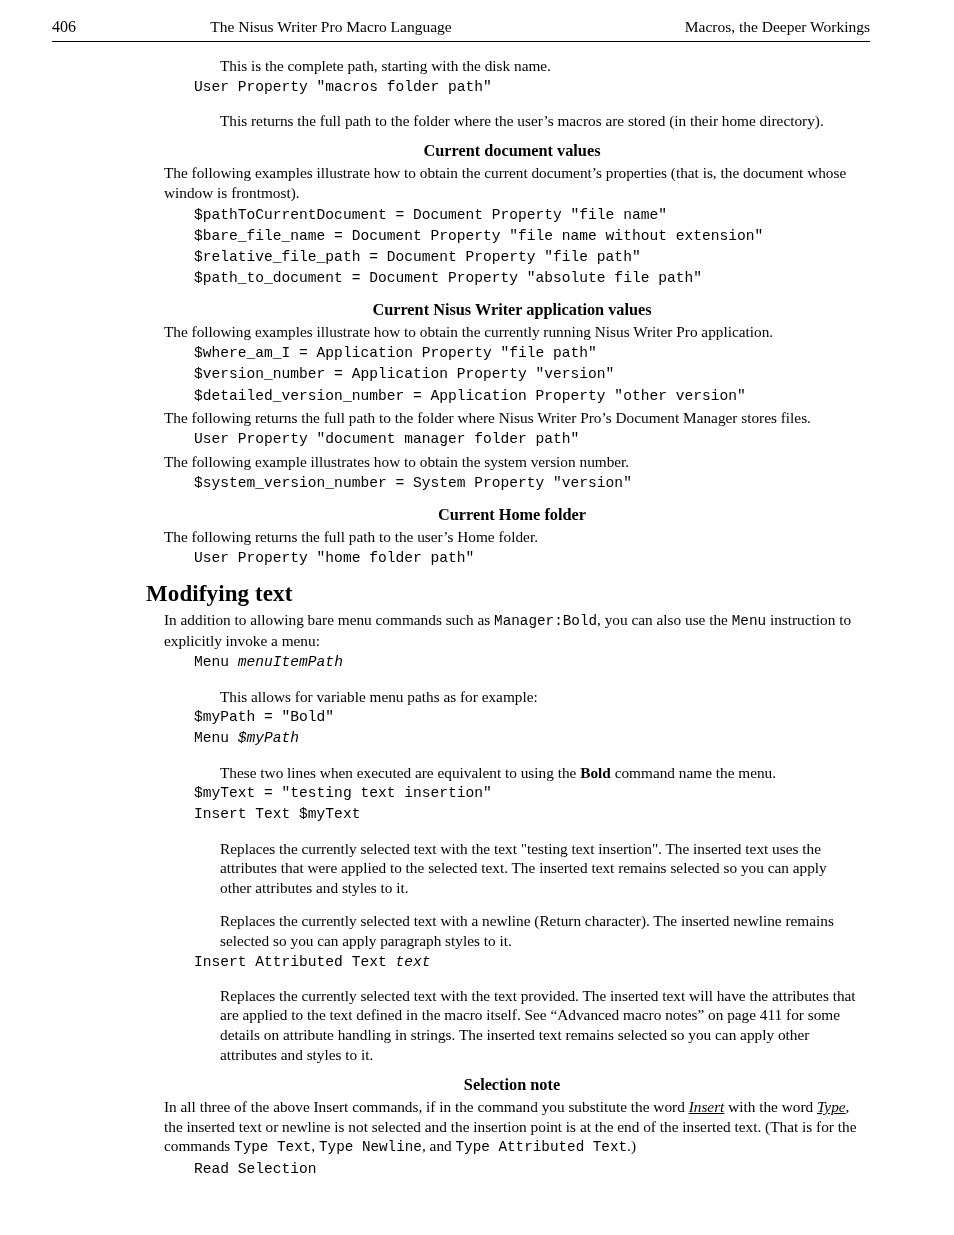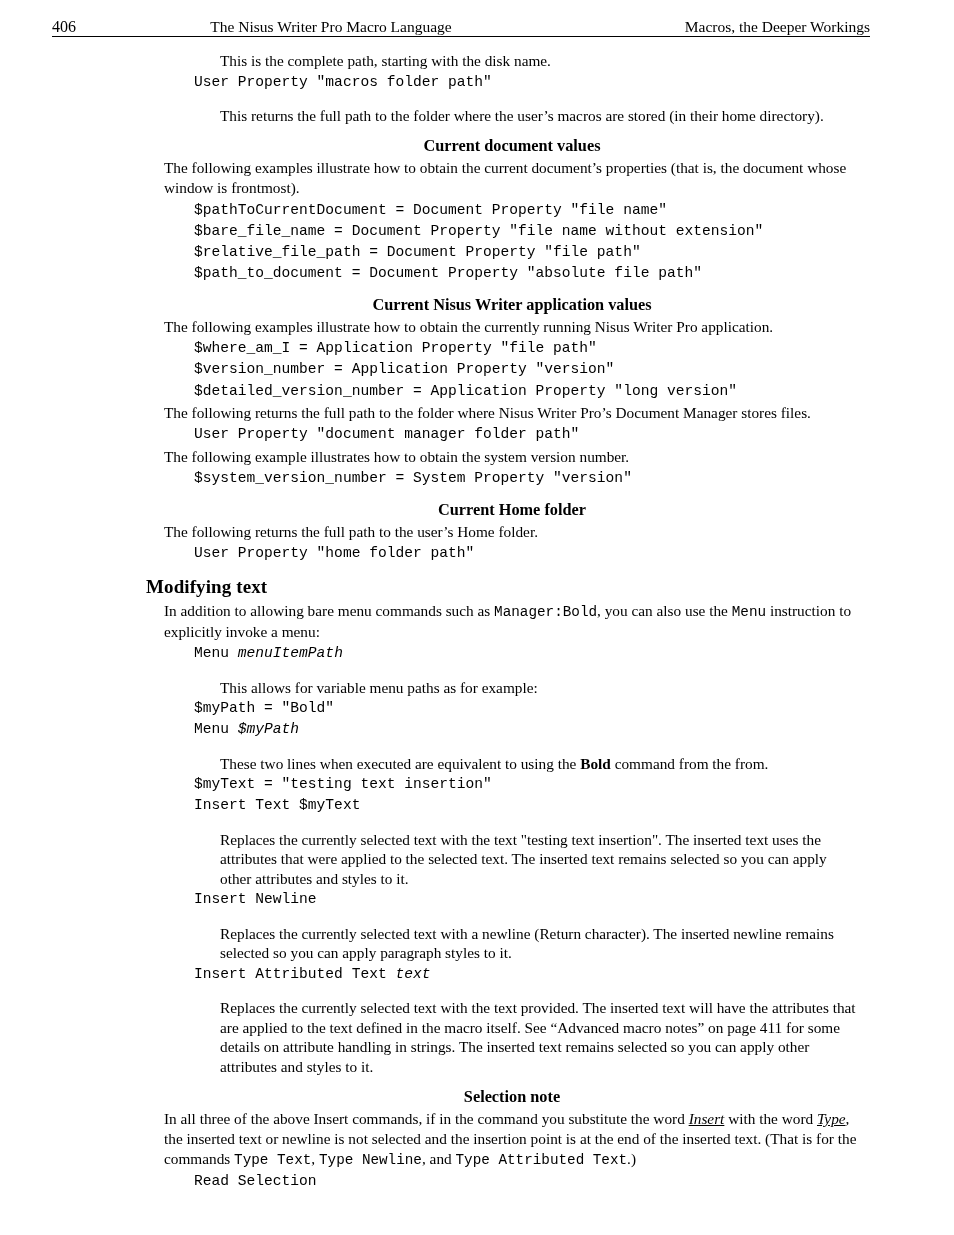--- a/index.html
+++ b/index.html
@@ -20,20 +20,21 @@
     position: relative;
     box-sizing: border-box;
     padding: 18px 84px 0 52px;
   }
   
   .header {
     display: flex;
     align-items: center;
     font-family: "Liberation Serif", serif;
     font-size: 15.5px;
+    padding-bottom: 5px;
     border-bottom: 1.4px solid #000;
     margin-bottom: 14px;
   }
   .header .folio {
     width: 86px;
     font-size: 16px;
     color: #000;
   }
   .header .center {
     flex: 1;
@@ -70,21 +71,21 @@
     line-height: 1.32;
     margin: 2px 0 2px 30px;
     white-space: pre;
   }
   .code em {
     font-style: italic;
   }
   h2.section {
     font-family: "Liberation Serif", serif;
     font-weight: bold;
-    font-size: 19px;
+    font-size: 23px;
     margin: 13px 0 3px -18px;
     letter-spacing: .1px;
   }
   h3.sub {
     font-family: "Liberation Serif", serif;
     font-weight: bold;
     font-size: 16.3px;
     margin: 11px 0 2px 0;
     text-align: center;
   }
@@ -120,21 +121,21 @@
     <div class="code">$pathToCurrentDocument = Document Property "file name"</div>
     <div class="code">$bare_file_name = Document Property "file name without extension"</div>
     <div class="code">$relative_file_path = Document Property "file path"</div>
     <div class="code">$path_to_document = Document Property "absolute file path"</div>
 
     <h3 class="sub">Current Nisus Writer application values</h3>
     <p class="para">The following examples illustrate how to obtain the currently running Nisus Writer Pro application.</p>
 
     <div class="code">$where_am_I = Application Property "file path"</div>
     <div class="code">$version_number = Application Property "version"</div>
-    <div class="code">$detailed_version_number = Application Property "long version"</div>
+    <div class="code">$detailed_version_number = Application Property "other version"</div>
 
     <p class="para">The following returns the full path to the folder where Nisus Writer Pro’s Document Manager stores files.</p>
     <div class="code">User Property "document manager folder path"</div>
 
     <p class="para">The following example illustrates how to obtain the system version number.</p>
     <div class="code">$system_version_number = System Property "version"</div>
 
     <h3 class="sub">Current Home folder</h3>
     <p class="para">The following returns the full path to the user’s Home folder.</p>
     <div class="code">User Property "home folder path"</div>
@@ -143,28 +144,27 @@
 
     <p class="para"><span>In addition to allowing bare menu commands such as </span><span class="mono-inline">Manager:Bold</span><span>, you can also use the </span><span class="mono-inline">Menu</span><span> instruction to explicitly invoke a menu:</span></p>
 
     <div class="code"><span>Menu </span><em>menuItemPath</em></div>
 
     <p class="para indent1">This allows for variable menu paths as for example:</p>
 
     <div class="code">$myPath = "Bold"</div>
     <div class="code"><span>Menu </span><em>$myPath</em></div>
 
-    <p class="para indent1"><span>These two lines when executed are equivalent to using the </span><span class="bold">Bold</span><span> command from the from.</span></p>
+    <p class="para indent1"><span>These two lines when executed are equivalent to using the </span><span class="bold">Bold</span><span> command name the menu.</span></p>
 
     <div class="code">$myText = "testing text insertion"</div>
     <div class="code">Insert Text $myText</div>
 
     <p class="para indent1">Replaces the currently selected text with the text "testing text insertion". The inserted text uses the attributes that were applied to the selected text. The inserted text remains selected so you can apply other attributes and styles to it.</p>
 
-    <div class="code">Insert Newline</div>
     <p class="para indent1">Replaces the currently selected text with a newline (Return character). The inserted newline remains selected so you can apply paragraph styles to it.</p>
 
     <div class="code"><span>Insert Attributed Text </span><em>text</em></div>
     <p class="para indent1">Replaces the currently selected text with the text provided. The inserted text will have the attributes that are applied to the text defined in the macro itself. See “Advanced macro notes” on page 411 for some details on attribute handling in strings. The inserted text remains selected so you can apply other attributes and styles to it.</p>
 
     <h3 class="sub">Selection note</h3>
 
     <p class="para"><span>In all three of the above Insert commands, if in the command you substitute the word </span><span class="ital">Insert</span><span> with the word </span><span class="ital">Type</span><span>, the inserted text or newline is not selected and the insertion point is at the end of the inserted text. (That is for the commands </span><span class="mono-inline">Type Text</span><span>, </span><span class="mono-inline">Type Newline</span><span>, and </span><span class="mono-inline">Type Attributed Text</span><span>.)</span></p>
 
     <div class="code">Read Selection</div>

